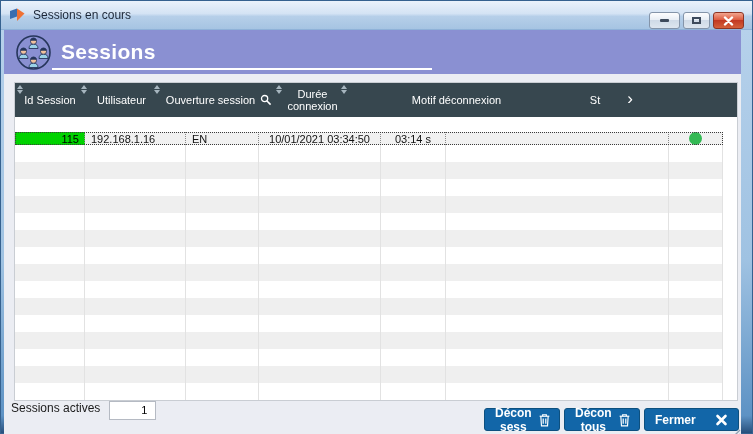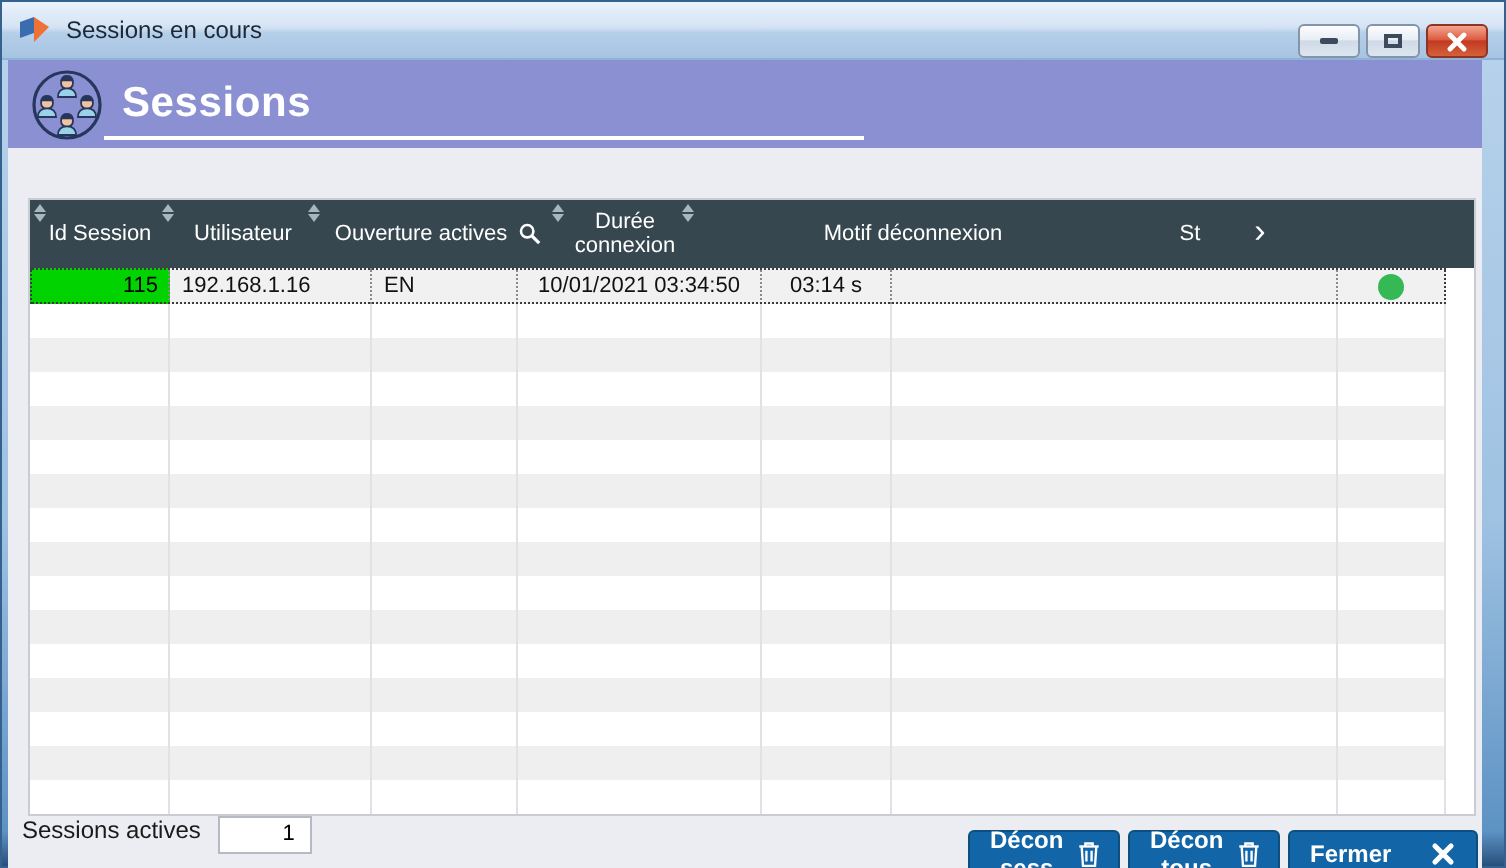--- a/index.html
+++ b/index.html
@@ -40,39 +40,39 @@
   .content{ flex:1; background:var(--content-bg); display:flex; flex-direction:column; position:relative; }
 
   
   .banner{ height:44px; flex:0 0 44px; background:var(--banner-bg); display:flex; align-items:center; padding-left:11px; }
   .banner-icon{ width:37px; height:37px; flex:0 0 37px; }
   .banner-title-wrap{ width:380px; border-bottom:2px solid #fff; padding:2px 0 4px 9px; margin-top:4px; }
   .banner-title{ color:var(--banner-text); font-size:21px; font-weight:bold; letter-spacing:.3px; }
 
   
   .main-area{ flex:1; padding:8px 0 0 10px; display:flex; flex-direction:column; }
-  .table{ width:724px; border:1px solid #c9cdd3; background:#fff;margin-top:17px; }
+  .table{ width:724px; border:1px solid #c9cdd3; background:#fff; }
   .thead{ height:34px; background:var(--header-bg); color:var(--header-text); display:flex; font-size:11px; }
   .th{ position:relative; display:flex; align-items:center; justify-content:center; text-align:center; line-height:12px; padding:0 2px; }
   .thlbl{ white-space:pre-line; }
   .sort{ position:absolute; left:-4px; top:2px; display:flex; flex-direction:column; align-items:center; gap:1px; }
   .th:first-child .sort{ left:2px; }
   .cu{ width:0;height:0;border-left:3px solid transparent;border-right:3px solid transparent;border-bottom:4px solid #a7b6bf; }
   .cd{ width:0;height:0;border-left:3px solid transparent;border-right:3px solid transparent;border-top:4px solid #a7b6bf; }
   .mag{ width:12px; height:12px; margin-left:5px; flex:0 0 12px; }
   .arrow-col{ width:16px; display:flex; align-items:center; justify-content:center; font-size:17px; color:#fff; padding-bottom:2px; }
 
   .row{ display:flex; height:17px; background:#fff; }
   .row .cells{ display:flex; width:708px; }
   .row .spacer{ width:16px; background:#fff; }
   .td{ font-size:11px; color:#111; display:flex; align-items:center; overflow:hidden; white-space:nowrap; }
   .row.empty .td{ border-right:1px solid #e2e2e2; }
   .row.g .td{ background:var(--row-alt); }
 
-  .row.data{ height:18px; }
+  .row.data{ height:28px;align-items:flex-end; }
   .row.data .cells{ outline:1px dotted #3c3c3c; outline-offset:-1px; }
   .row.data .td{ background:#f1f1f1; border-right:1px dotted #8a8a8a; }
   .row.data .td.hl{ background:var(--highlight-green); color:#000; }
   .al-r{ justify-content:flex-end; padding-right:5px; }
   .al-l{ justify-content:flex-start; padding-left:6px; }
   .al-c{ justify-content:center; }
   .dot{ width:13px; height:13px; border-radius:50%; background:var(--status-green); }
 
   
   .footer{ height:37px; flex:0 0 37px; display:flex; padding-left:7px; position:relative; }
@@ -168,21 +168,21 @@
                   <i class="cu"></i>
                   <i class="cd"></i>
                 </span>
                 <span class="thlbl">Utilisateur</span>
               </div>
               <div class="th" style="width: 122px;">
                 <span class="sort">
                   <i class="cu"></i>
                   <i class="cd"></i>
                 </span>
-                <span class="thlbl">Ouverture actives</span>
+                <span class="thlbl">Ouverture session</span>
                 <svg class="mag" viewBox="0 0 12 12">
                   <circle cx="4.6" cy="4.6" r="3.1" fill="none" stroke="#fff" stroke-width="1.3"></circle>
                   <line x1="7" y1="7" x2="10.6" y2="10.6" stroke="#fff" stroke-width="1.6"></line>
                 </svg>
               </div>
               <div class="th" style="width: 65px;">
                 <span class="sort">
                   <i class="cu"></i>
                   <i class="cd"></i>
                 </span>

